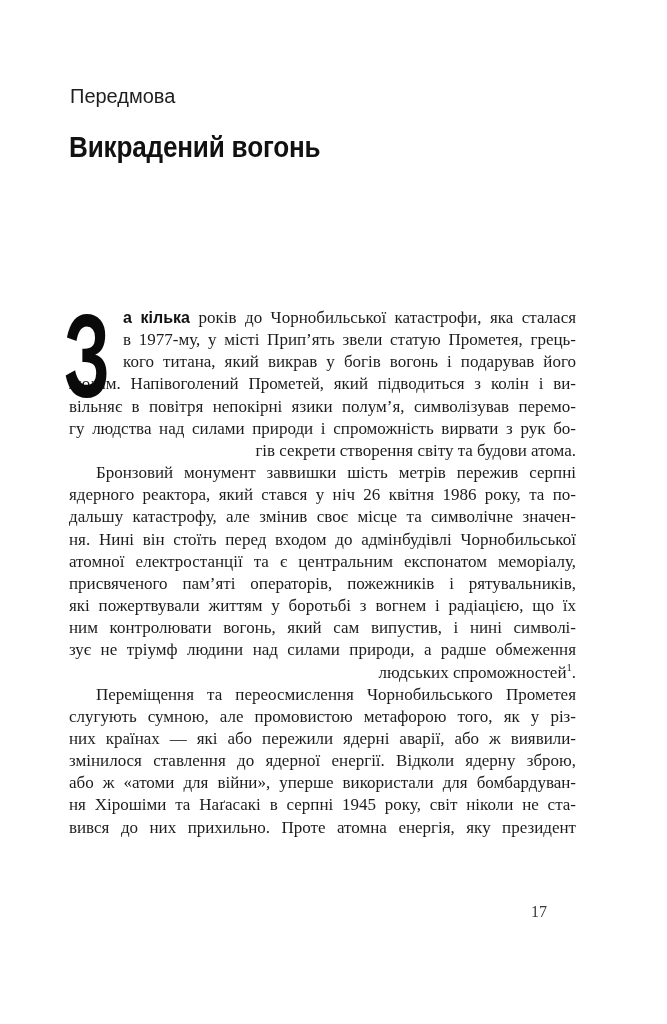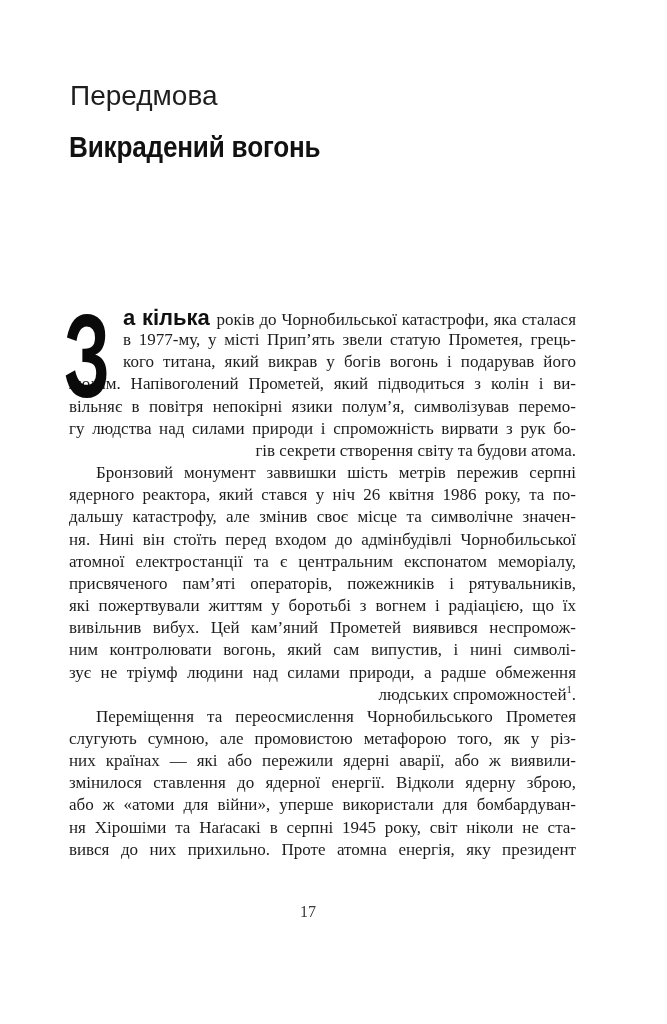--- a/index.html
+++ b/index.html
@@ -13,21 +13,21 @@
     height: 1024px;
     background: #ffffff;
     overflow: hidden;
     font-family: "Liberation Serif", serif;
   }
   .kicker {
     position: absolute;
     left: 70px;
     top: 84px;
     font-family: "Liberation Sans", sans-serif;
-    font-size: 28px;
+    font-size: 20px;
     line-height: 24px;
     color: #1e1e1e;
   }
   .title {
     position: absolute;
     left: 69px;
     top: 130px;
     font-family: "Liberation Sans", sans-serif;
     font-size: 29px;
     font-weight: bold;
@@ -69,34 +69,34 @@
     font-weight: bold;
     font-size: 118px;
     line-height: 1;
     color: #0a0a0a;
     transform: scaleX(0.62);
     transform-origin: left top;
   }
   .lead-bold {
     font-family: "Liberation Sans", sans-serif;
     font-weight: bold;
-    font-size: 22px;
+    font-size: 16px;
     color: #111111;
   }
   sup.fn {
     font-size: 0.62em;
     line-height: 0;
     vertical-align: super;
   }
   .folio {
     position: absolute;
     left: 69px;
     top: 903px;
     width: 478px;
-    text-align: center;
+    text-align: right;
     font-family: "Liberation Serif", serif;
     font-size: 16px;
     color: #3a3a3a;
   }
 </style>
 </head>
 <body>
 
 <div class="page">
 
@@ -116,21 +116,20 @@
     <div class="line">гу людства над силами природи і спроможність вирвати з рук бо-</div>
     <div class="line end">гів секрети створення світу та будови атома.</div>
 
     <div class="line indent">Бронзовий монумент заввишки шість метрів пережив серпні</div>
     <div class="line">ядерного реактора, який стався у ніч 26 квітня 1986 року, та по-</div>
     <div class="line">дальшу катастрофу, але змінив своє місце та символічне значен-</div>
     <div class="line">ня. Нині він стоїть перед входом до адмінбудівлі Чорнобильської</div>
     <div class="line">атомної електростанції та є центральним експонатом меморіалу,</div>
     <div class="line">присвяченого пам’яті операторів, пожежників і рятувальників,</div>
     <div class="line">які пожертвували життям у боротьбі з вогнем і радіацією, що їх</div>
-    <div class="line">вивільнив вибух. Цей кам’яний Прометей виявився неспромож-</div>
     <div class="line">ним контролювати вогонь, який сам випустив, і нині символі-</div>
     <div class="line">зує не тріумф людини над силами природи, а радше обмеження</div>
     <div class="line end"><span>людських спроможностей</span><sup class="fn">1</sup><span>.</span></div>
 
     <div class="line indent">Переміщення та переосмислення Чорнобильського Прометея</div>
     <div class="line">слугують сумною, але промовистою метафорою того, як у різ-</div>
     <div class="line">них країнах — які або пережили ядерні аварії, або ж виявили-</div>
     <div class="line">змінилося ставлення до ядерної енергії. Відколи ядерну зброю,</div>
     <div class="line">або ж «атоми для війни», уперше використали для бомбардуван-</div>
     <div class="line">ня Хірошіми та Наґасакі в серпні 1945 року, світ ніколи не ста-</div>

